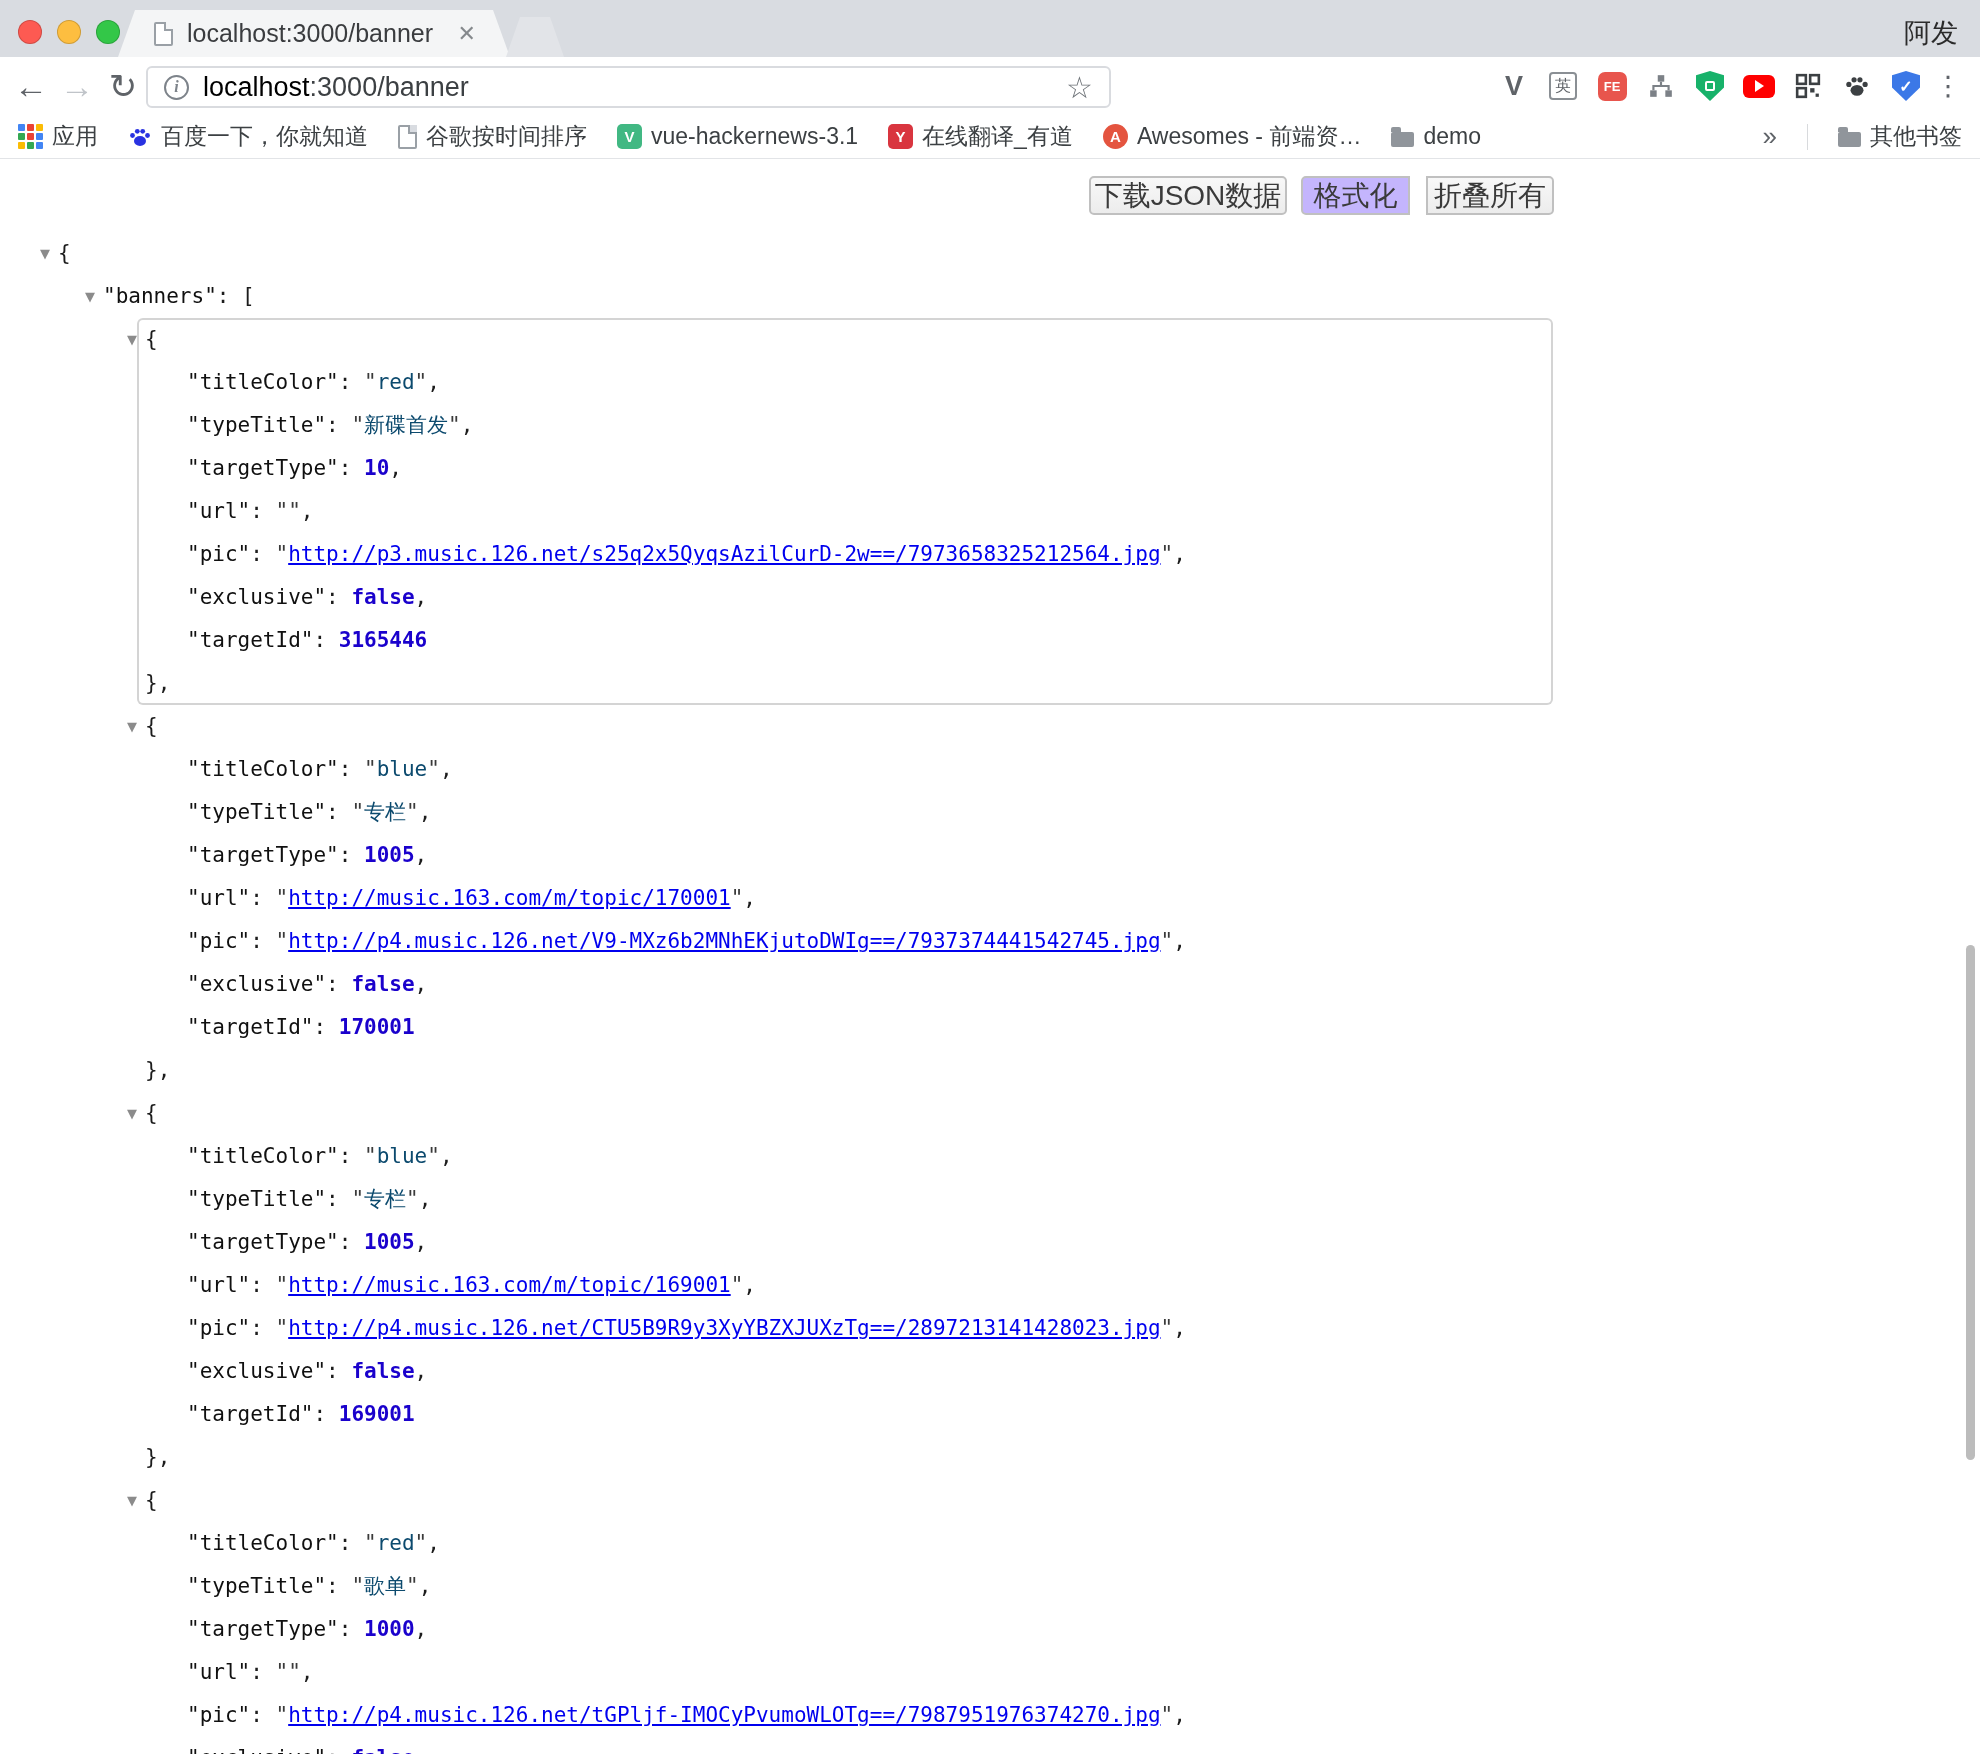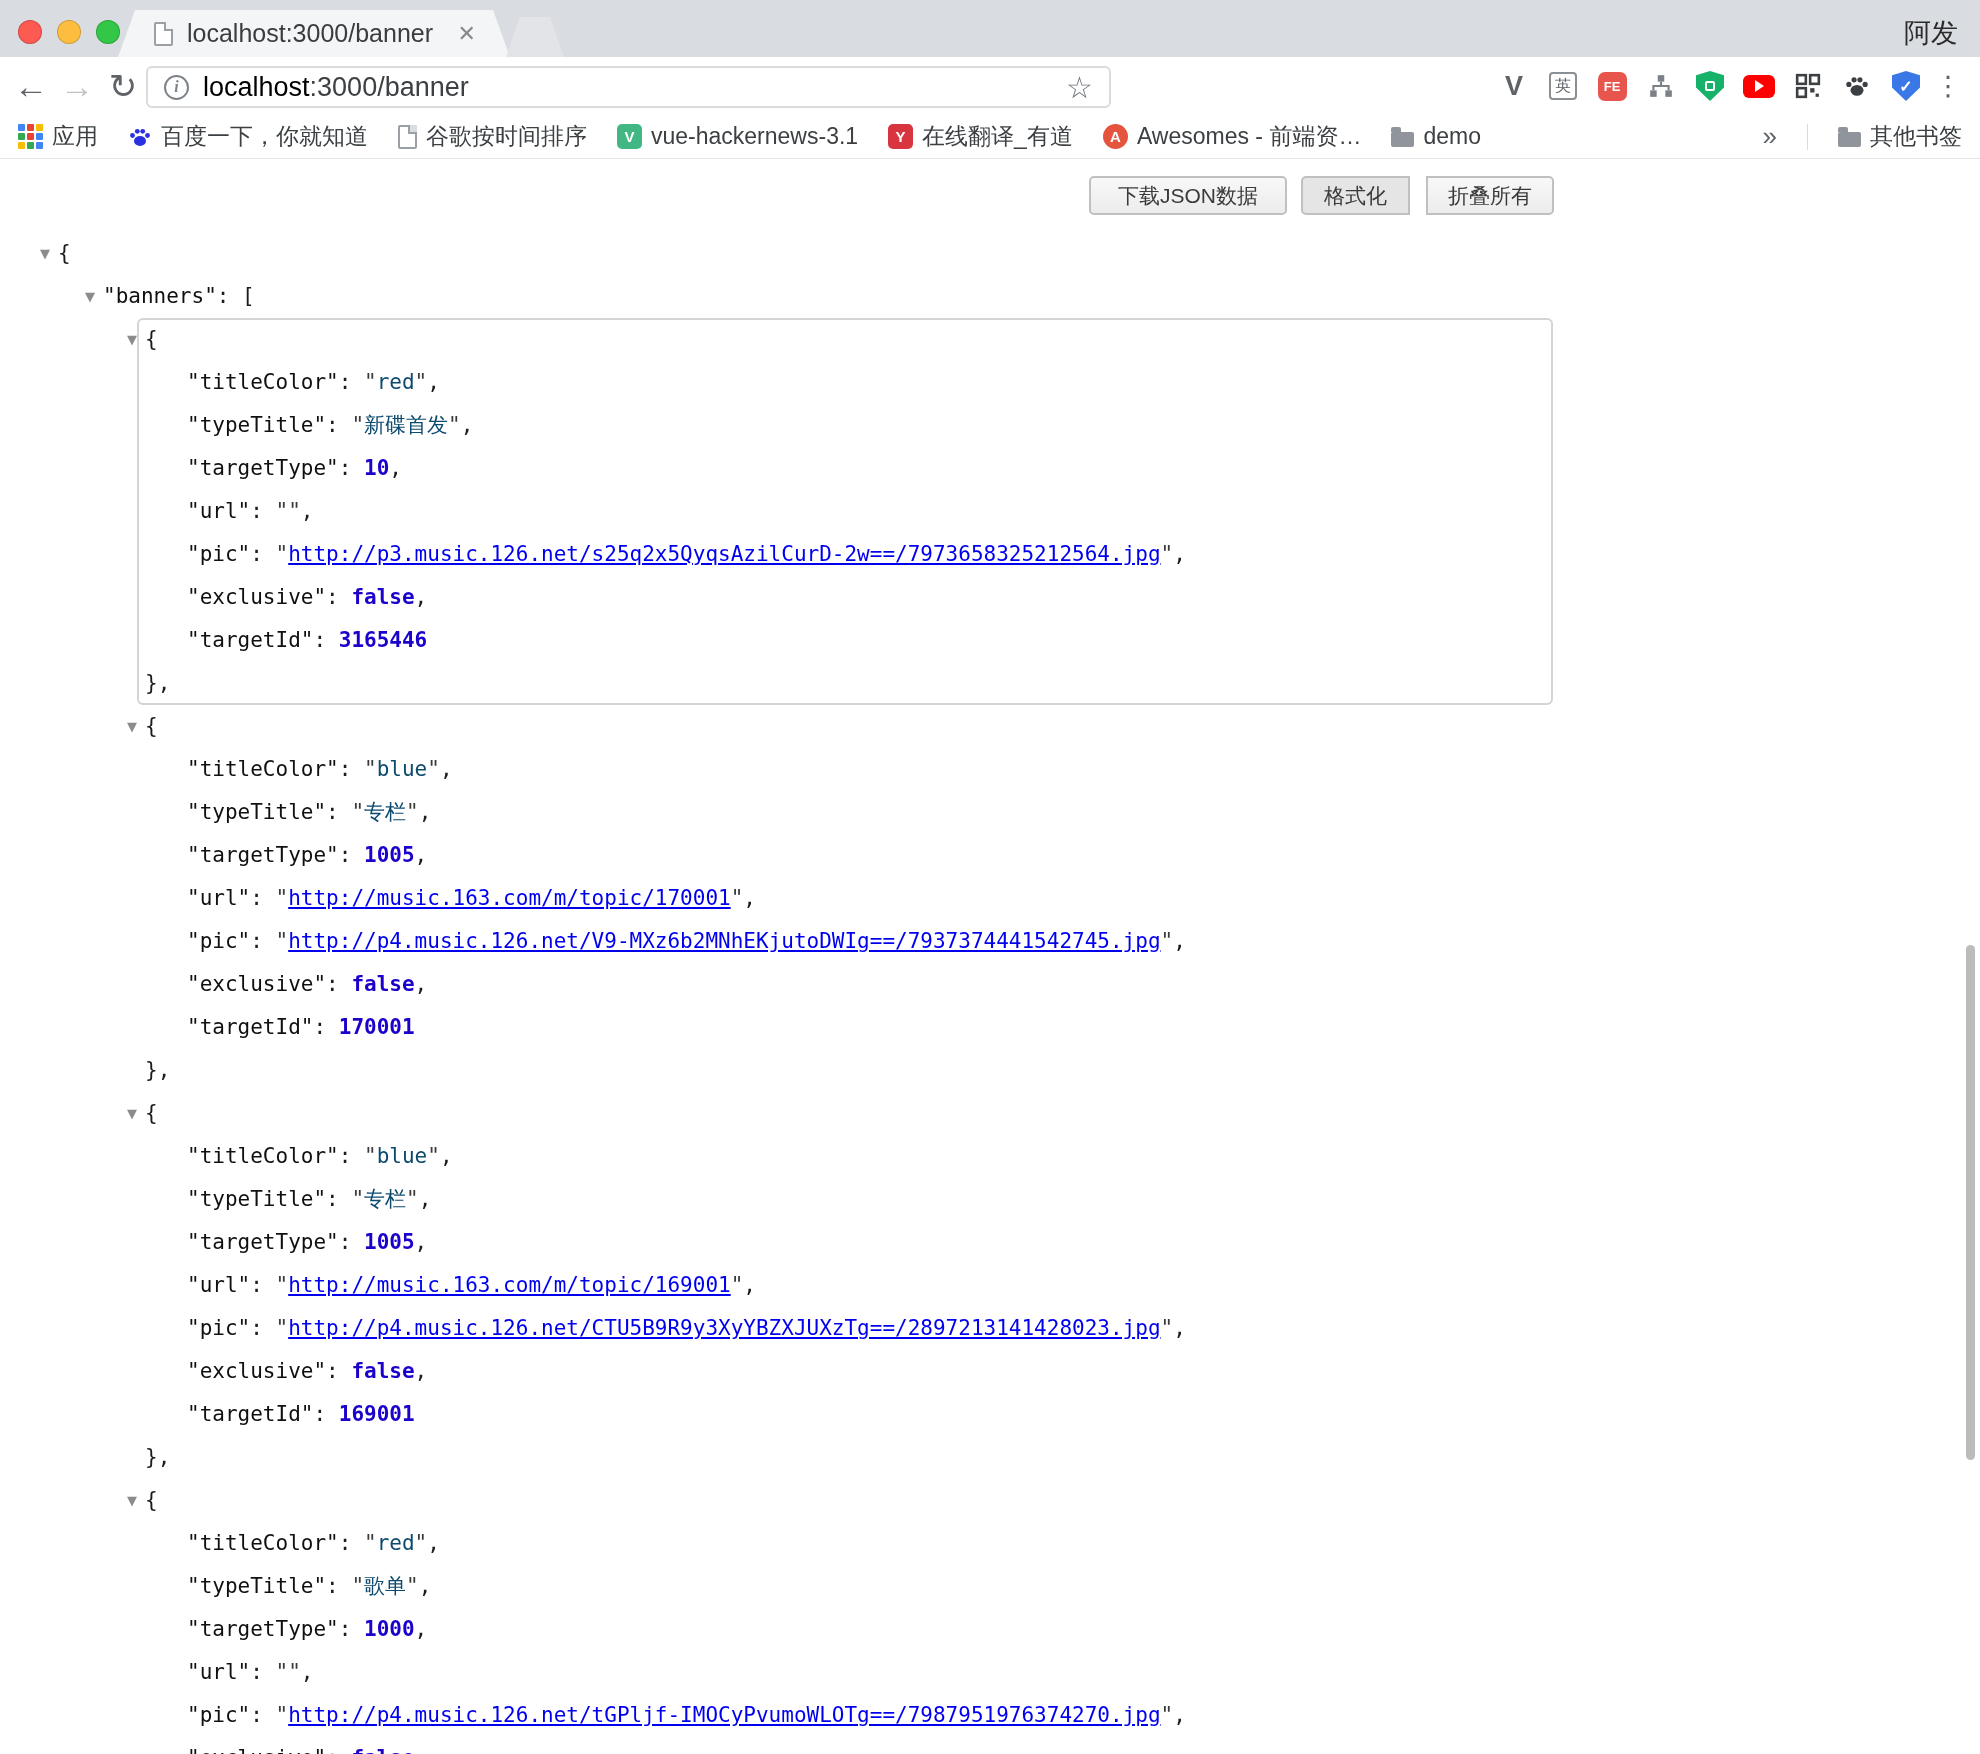--- a/index.html
+++ b/index.html
@@ -85,24 +85,24 @@
   .bm-badge.vue { background:#41b883; }
   .bm-badge.ydao { background:#d9353f; }
   .bm-badge.awe { background:#e4543f; border-radius:50%; }
   .spacer { flex:1; }
   .chev { font-size:26px; color:#5f6368; cursor:pointer; }
   .bm-divider { width:1px; height:26px; background:#d8dadd; }
 
   
   .page { position:relative; height:1595px; background:#fff; }
   .btn { position:absolute; top:17px; height:39px; border:2px solid #c0c0c0; border-radius:5px;
-         background:linear-gradient(#f8f8f8,#ececec); color:#3a3a3a; font-size:21px;
+         background:linear-gradient(#f8f8f8,#ececec); color:#3a3a3a; font-size:28px;
          display:flex; align-items:center; justify-content:center; cursor:pointer; }
   .btn.download { left:1089px; width:198px; }
-  .btn.format { left:1301px; width:109px; border-radius:5px 0 0 5px; background:#e5e5e5; }
+  .btn.format { left:1301px; width:109px; border-radius:5px 0 0 5px; background:#c4b5fd; }
   .btn.collapse { left:1426px; width:128px; border-radius:0 5px 5px 0; }
 
   .json-tree { position:absolute; top:73px; left:0; right:0;
                font-family:"DejaVu Sans Mono", monospace; font-size:21px; line-height:43px; color:#1c1c1c; }
   .jline { position:relative; white-space:pre; height:43px; }
   .tri { position:absolute; top:0; width:26px; text-align:center; font-size:13px; color:#8b8b8b;
          line-height:43px; cursor:pointer; font-family:"DejaVu Sans", sans-serif; }
   .entry { margin-left:137px; width:1416px; border-radius:6px; }
   .entry.boxed { box-shadow:inset 0 0 0 2px #d4d4d4; }
   .k { color:#101010; }

